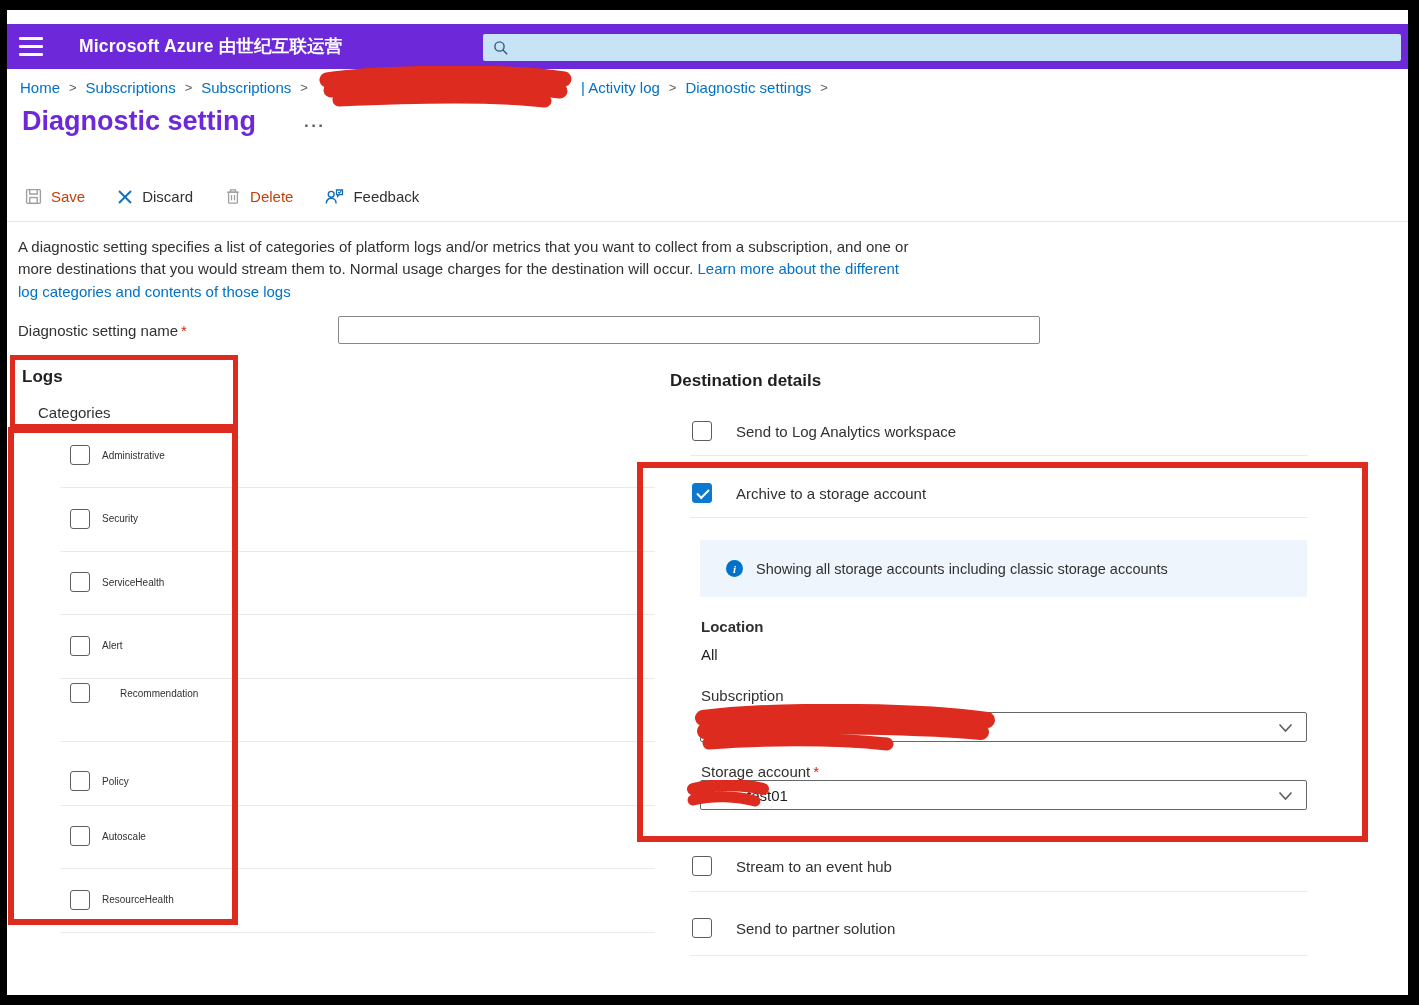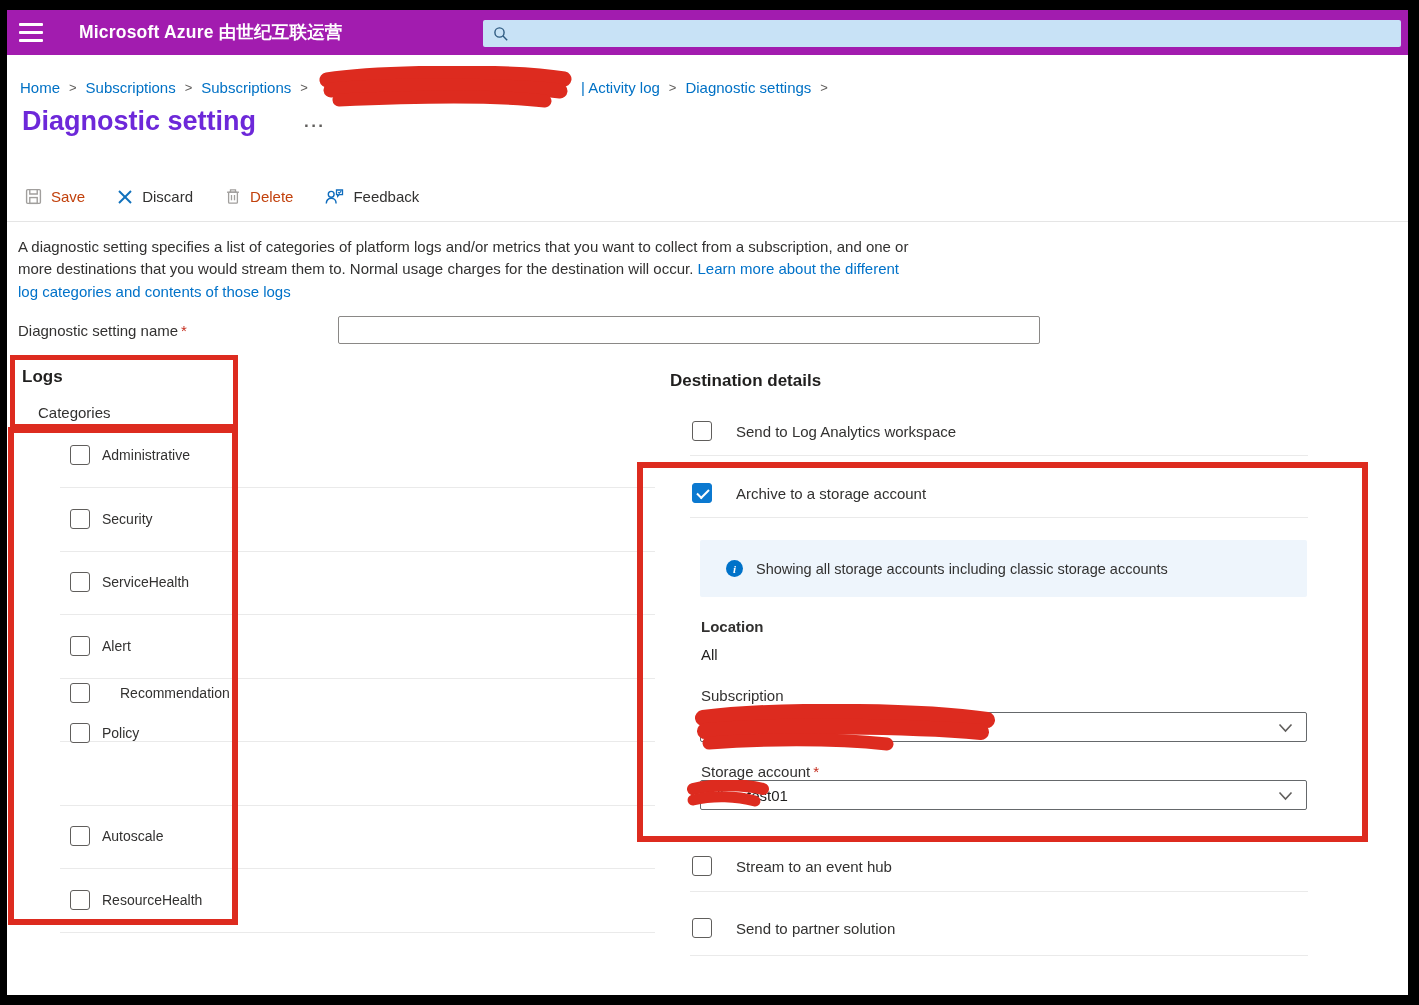--- a/index.html
+++ b/index.html
@@ -1,20 +1,20 @@
 <!DOCTYPE html>
 <html><head>
 <meta charset="utf-8">
 <style>
   * { margin:0; padding:0; box-sizing:border-box; }
   html,body { width:1419px; height:1005px; background:#000; font-family:"Liberation Sans","DejaVu Sans",sans-serif; }
   .screen { position:absolute; left:7px; top:10px; width:1401px; height:985px; background:#fff; overflow:hidden; }
 
   
-  .topbar { position:absolute; left:0; top:0; width:1401px; height:45px; background:#a21caf; }
+  .topbar { position:absolute; left:0; top:14px; width:1401px; height:45px; background:#6d28d9; }
   .hamburger { position:absolute; left:12px; top:13px; width:26px; height:19px; display:flex; flex-direction:column; justify-content:space-between; cursor:pointer; }
   .hamburger span { display:block; width:24px; height:2.6px; background:#fff; border-radius:1px; }
   .brand { position:absolute; left:72px; top:0; height:45px; line-height:45px; color:#fff; font-size:17.5px; font-weight:700; letter-spacing:.2px; white-space:nowrap; }
   .searchbox { position:absolute; left:476px; top:10px; width:918px; height:27px; background:#c8e2f6; border-radius:2px; display:flex; align-items:center; }
   .searchbox svg { margin-left:10px; flex:0 0 auto; }
   .searchbox input { flex:1; border:none; outline:none; background:transparent; font-size:14.5px; color:#2d5a80; margin-left:8px; font-family:inherit; }
   .searchbox input::placeholder { color:#2d5a80; opacity:1; }
 
   
   .breadcrumb { position:absolute; left:13px; top:64px; height:26px; display:flex; align-items:center; font-size:15px; white-space:nowrap; }
@@ -46,21 +46,21 @@
   
   .h-section { position:absolute; font-size:17px; font-weight:700; color:#201f1e; }
   .h-sub { position:absolute; font-size:15px; color:#323130; }
 
   
   .cb { width:20px; height:20px; border:1.6px solid #605e5c; border-radius:3px; background:#fff; flex:0 0 auto; cursor:pointer; position:relative; }
   .cb.checked { background:#0b79d0; border-color:#0b79d0; }
   .cb.checked::after { content:""; position:absolute; left:3.5px; top:4.5px; width:10px; height:5px; border-left:2px solid #fff; border-bottom:2px solid #fff; transform:rotate(-45deg); }
 
   .cat-row { position:absolute; left:63px; display:flex; align-items:center; gap:12px; height:22px; }
-  .cat-label { font-size:14px; color:#323130; }
+  .cat-label { font-size:10px; color:#323130; }
   .row-sep { position:absolute; height:1px; background:#eaeaea; }
 
   .opt-row { position:absolute; left:685px; display:flex; align-items:center; gap:24px; height:22px; }
   .opt-label { font-size:15px; color:#323130; }
 
   
   .banner { position:absolute; left:693px; top:530px; width:607px; height:57px; background:#eef5fc; border-radius:2px; display:flex; align-items:center; }
   .info-icon { width:17px; height:17px; border-radius:50%; background:#0072c9; color:#fff; font-size:11px; font-weight:700; display:flex; align-items:center; justify-content:center; margin-left:26px; flex:0 0 auto; font-family:"Liberation Serif",serif; font-style:italic; }
   .banner-text { font-size:14.5px; color:#323130; margin-left:13px; }
 
@@ -183,21 +183,21 @@
   <div class="cat-row" style="top:624.5px;">
       <div class="cb"></div>
       <span class="cat-label">Alert</span>
     </div>
   <div class="row-sep" style="left:53px; top:667.5px; width:595px;"></div>
   <div class="cat-row" style="top:672px;gap:30px;">
       <div class="cb"></div>
       <span class="cat-label">Recommendation</span>
     </div>
   <div class="row-sep" style="left:53px; top:731px; width:595px;"></div>
-  <div class="cat-row" style="top:712px;">
+  <div class="cat-row" style="top:760px;">
       <div class="cb"></div>
       <span class="cat-label">Policy</span>
     </div>
   <div class="row-sep" style="left:53px; top:794.5px; width:595px;"></div>
   <div class="cat-row" style="top:815px;">
       <div class="cb"></div>
       <span class="cat-label">Autoscale</span>
     </div>
   <div class="row-sep" style="left:53px; top:858px; width:595px;"></div>
   <div class="cat-row" style="top:878.5px;">

